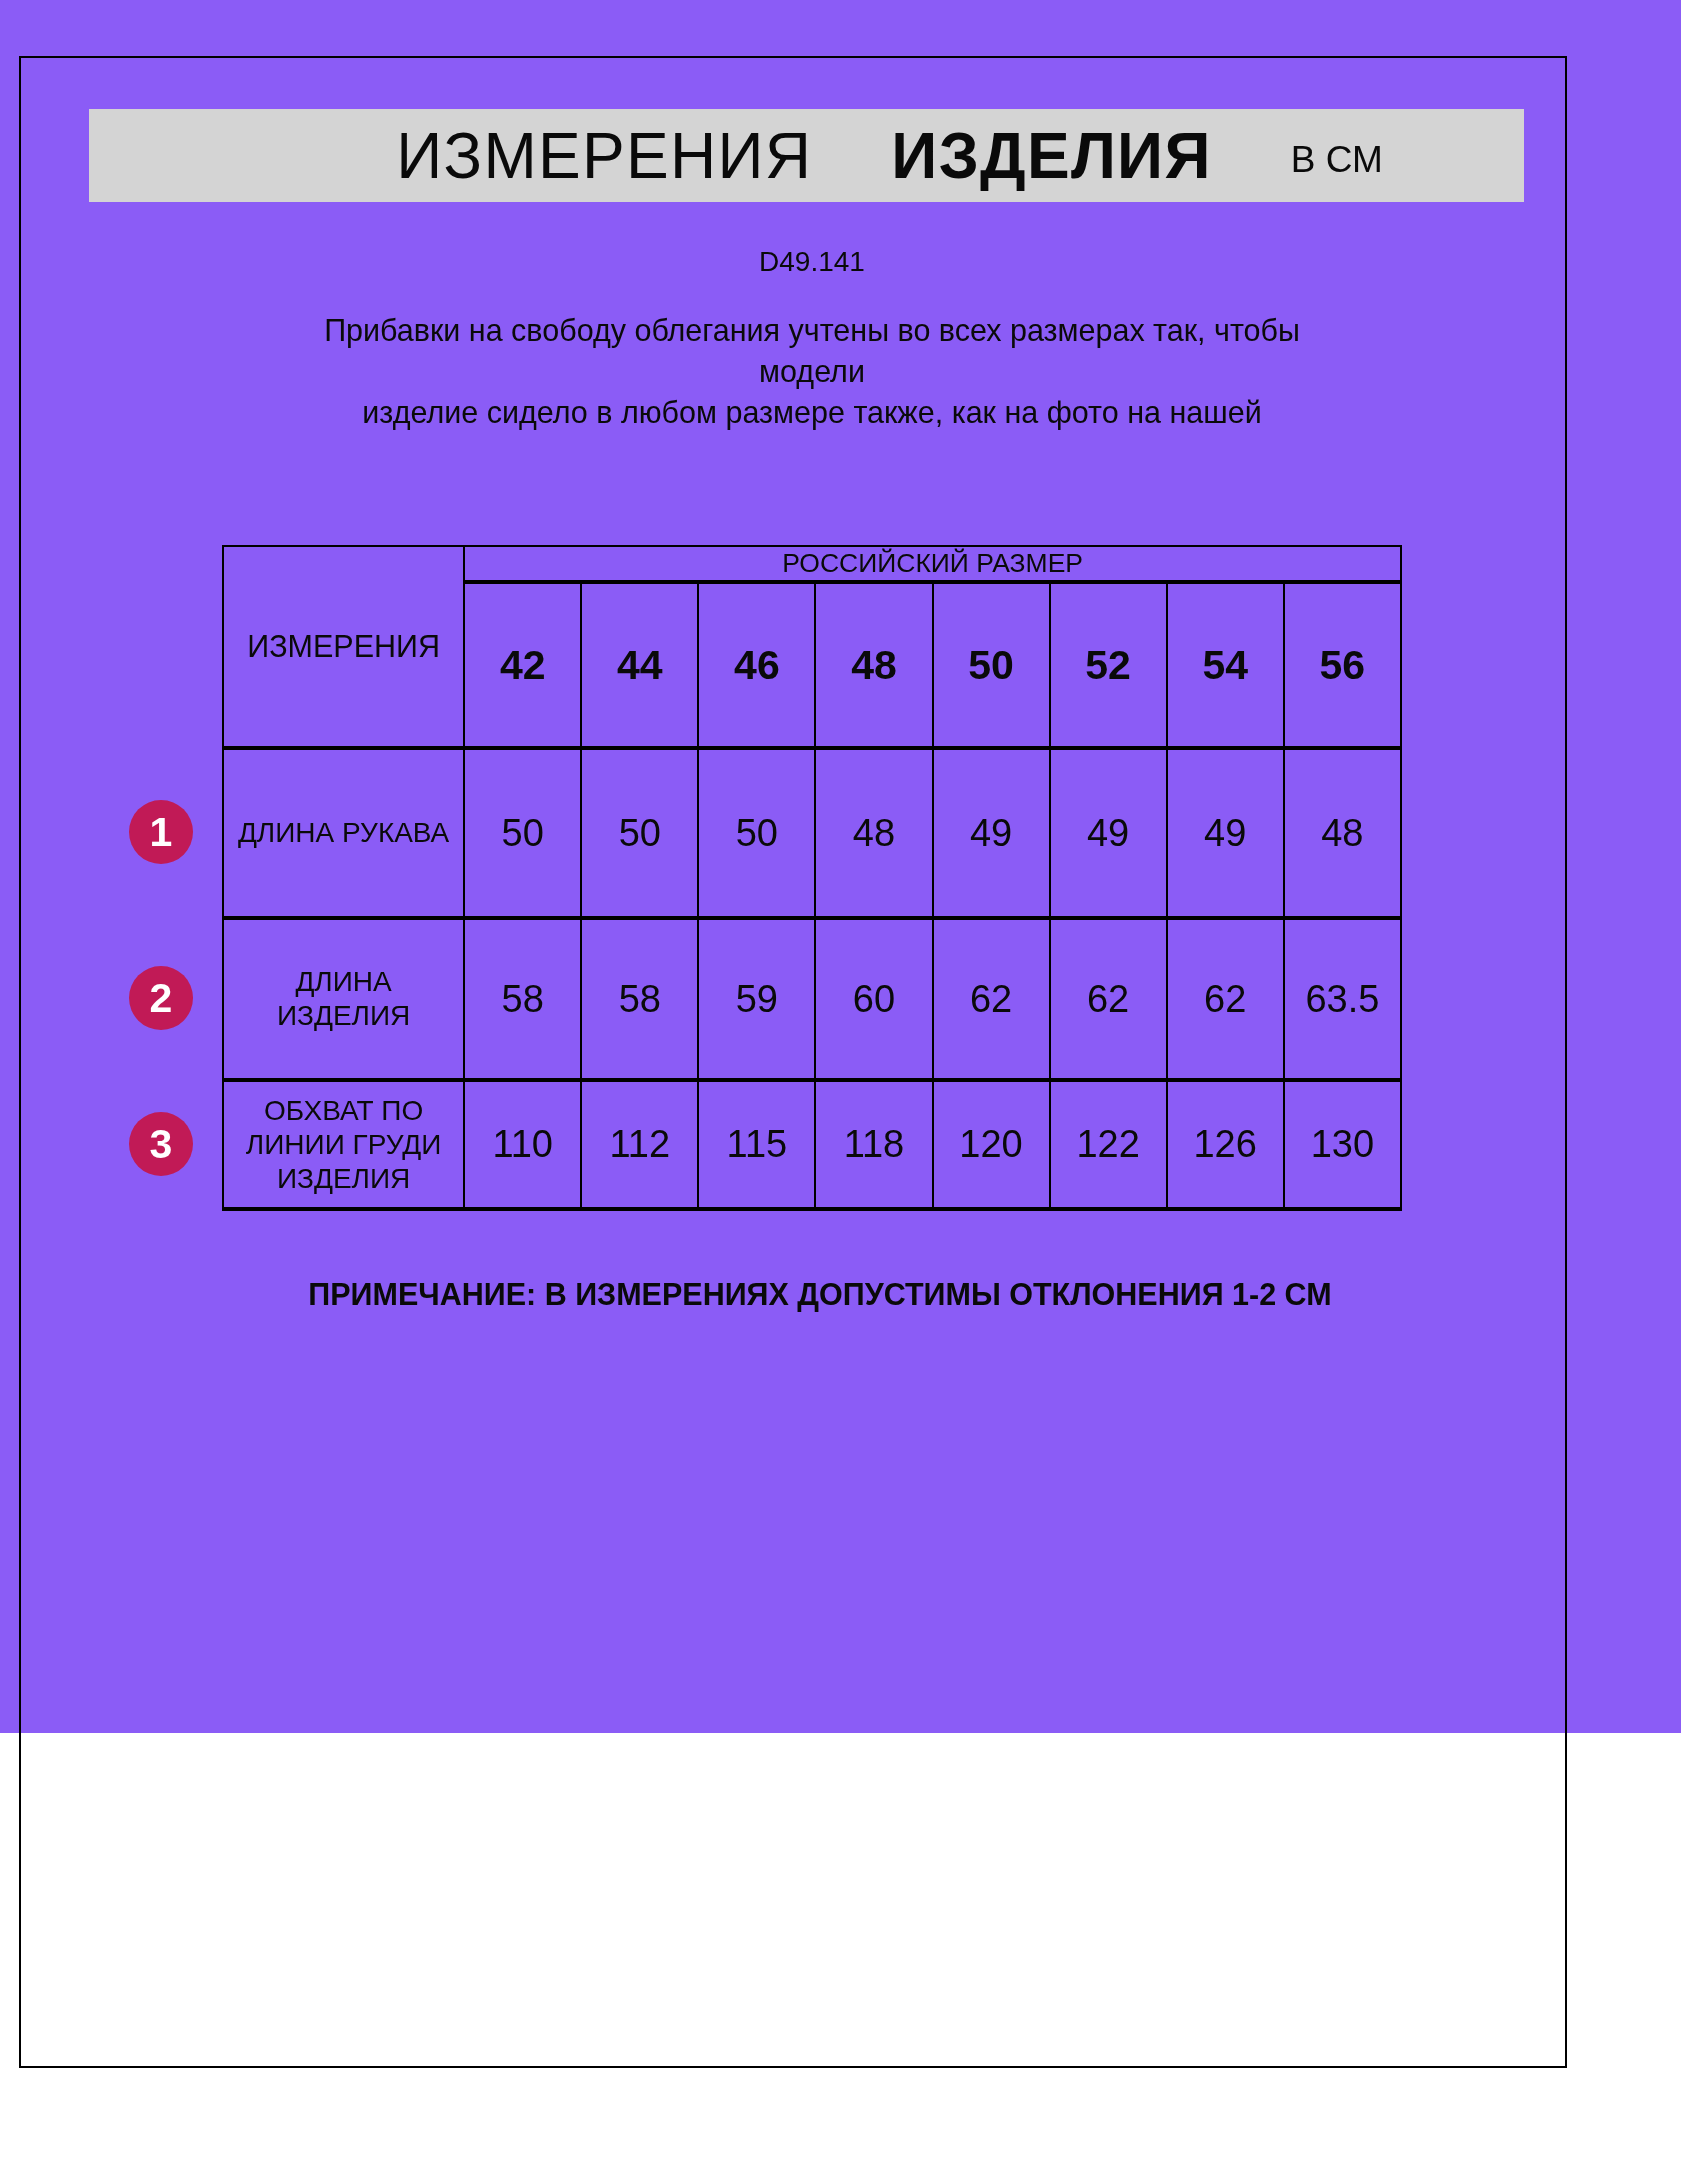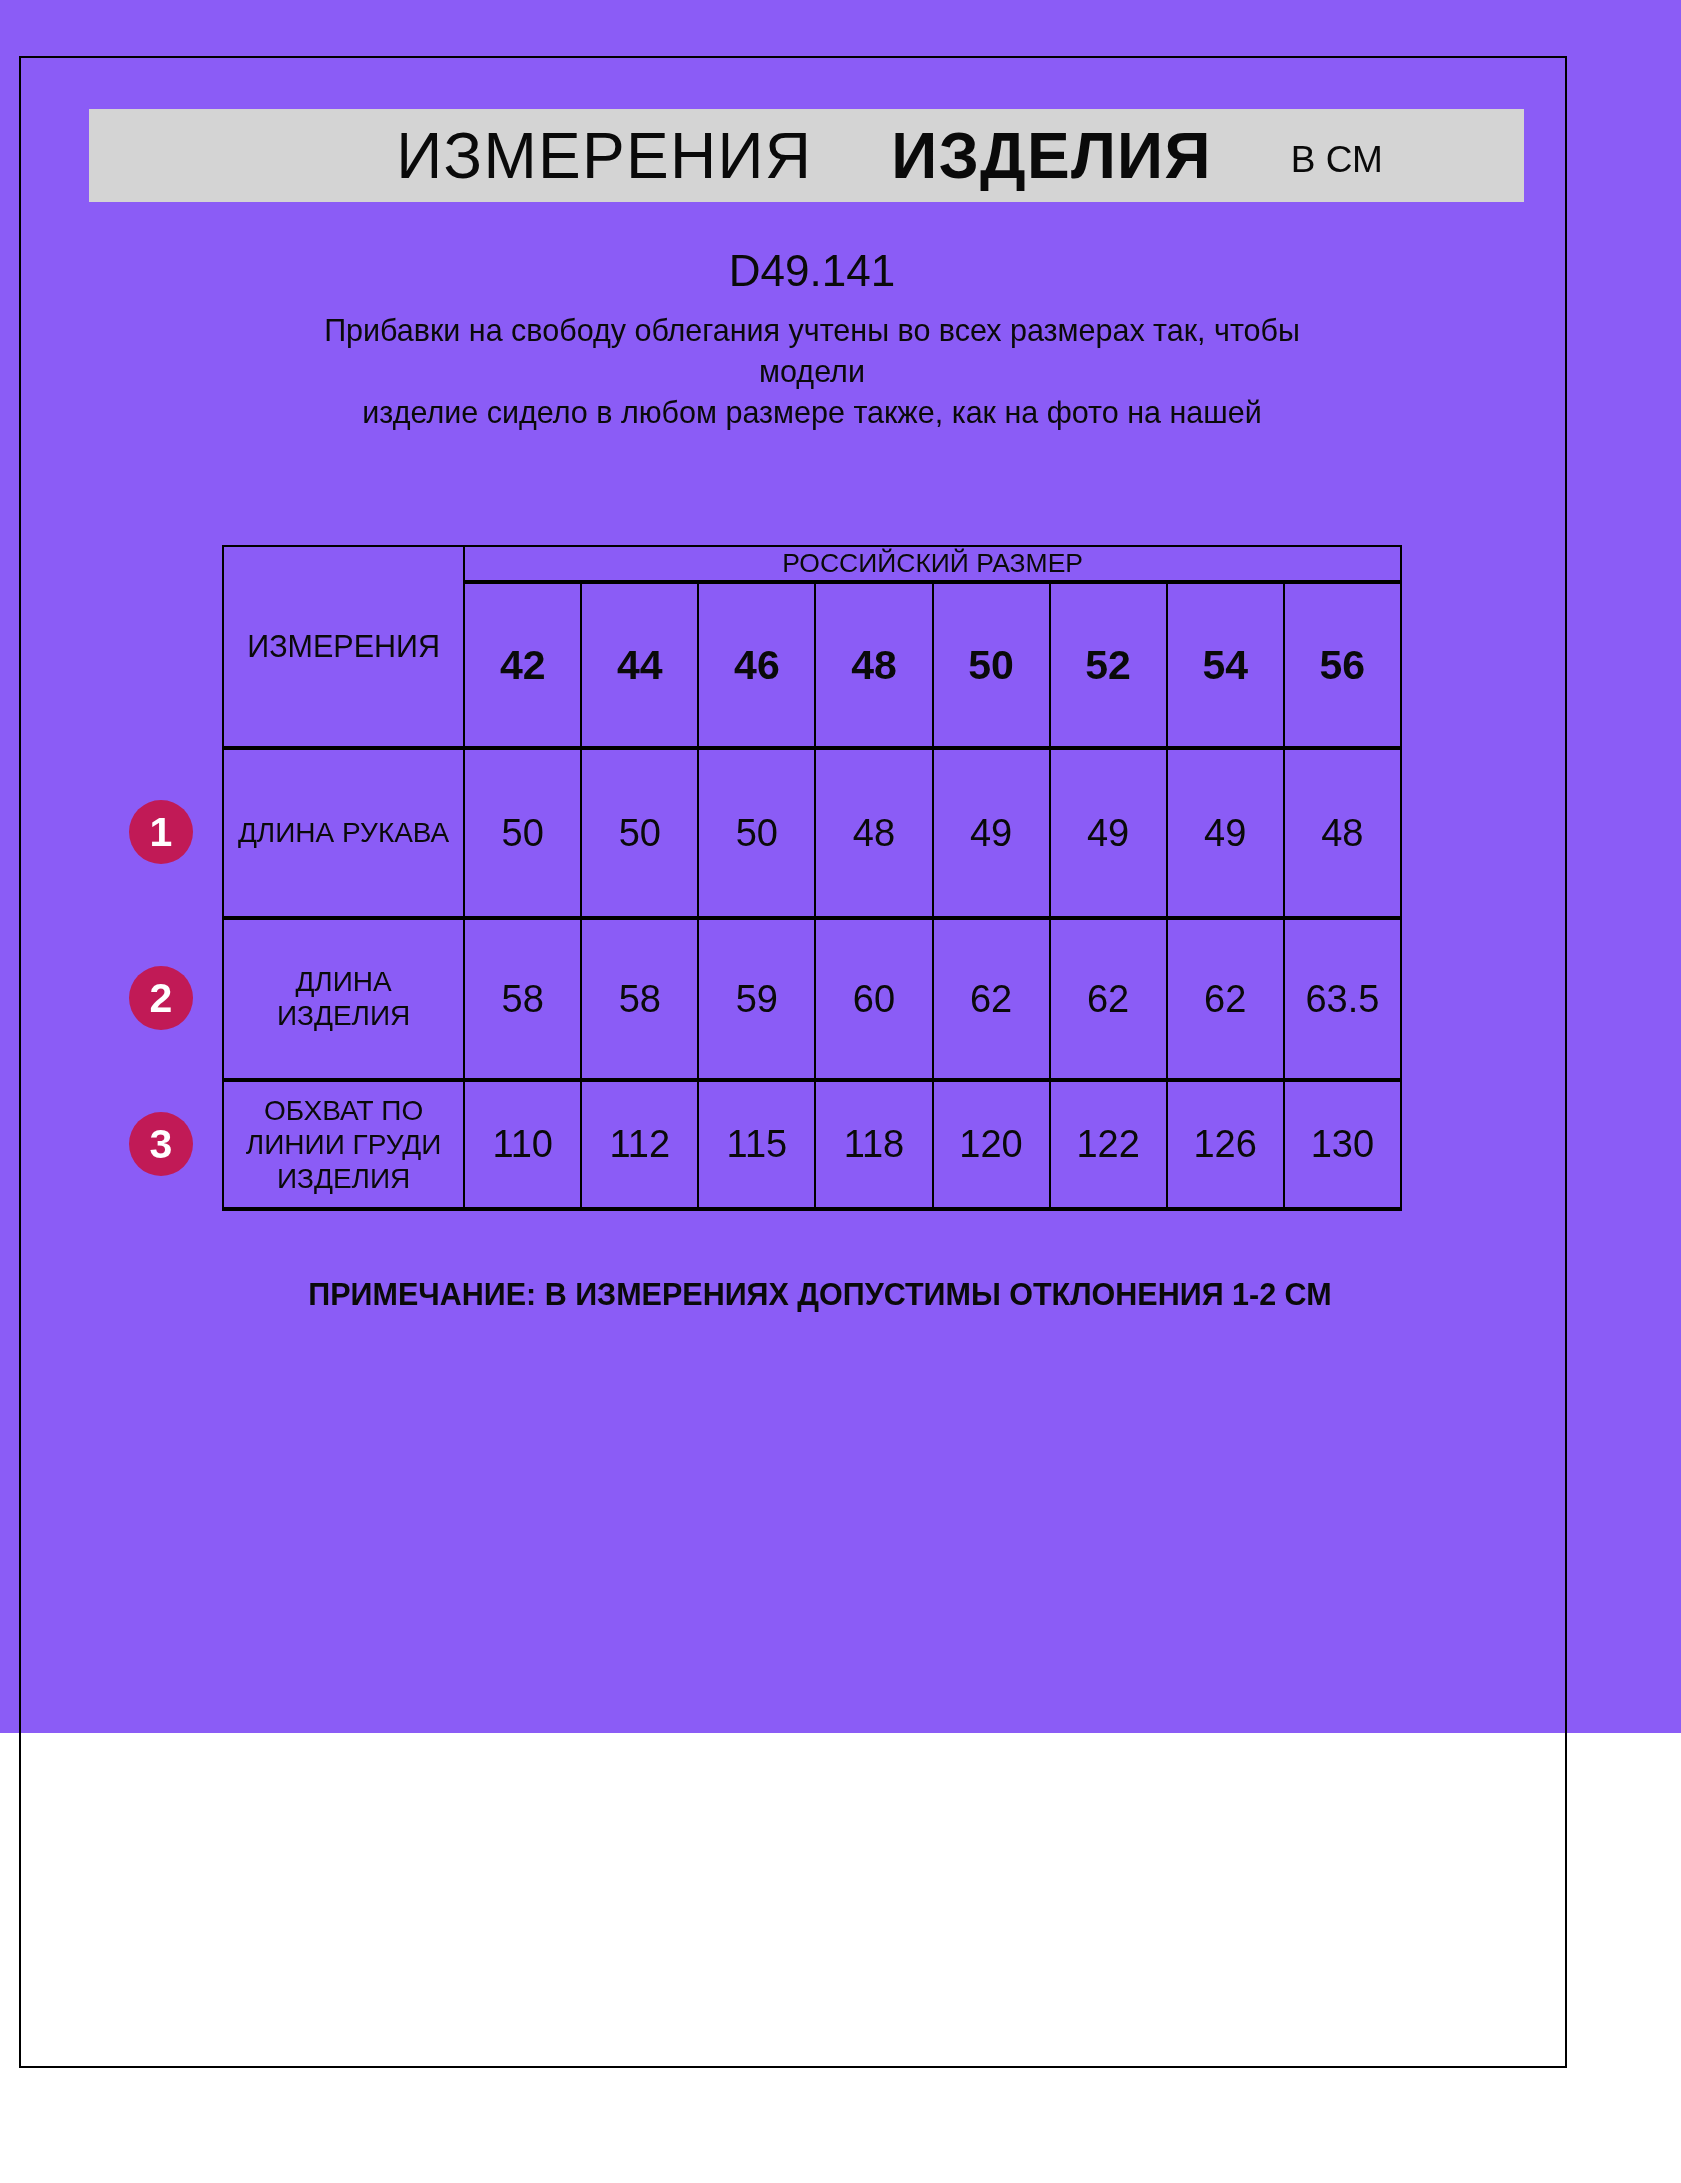--- a/index.html
+++ b/index.html
@@ -36,21 +36,21 @@
     white-space: nowrap;
   }
   .title-word1 { font-size: 64px; font-weight: normal; letter-spacing: 1.3px; }
   .title-word2 { font-size: 64px; font-weight: bold; letter-spacing: 1.3px; }
   .title-unit  { font-size: 37px; font-weight: normal; position: relative; top: 4px; }
   .model {
     position: absolute;
     left: 222px; top: 246px;
     width: 1180px;
     text-align: center;
-    font-size: 44px;
+    font-size: 28px;
   }
   .description {
     position: absolute;
     left: 156px; top: 310px;
     width: 1312px;
     text-align: center;
     font-size: 30.5px;
     line-height: 41px;
   }
   table.size-table {

